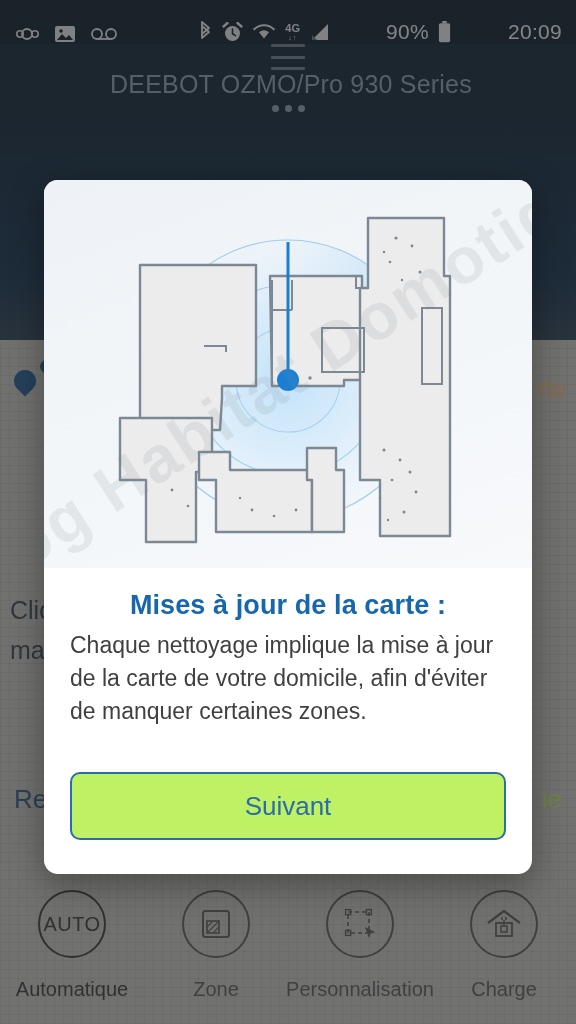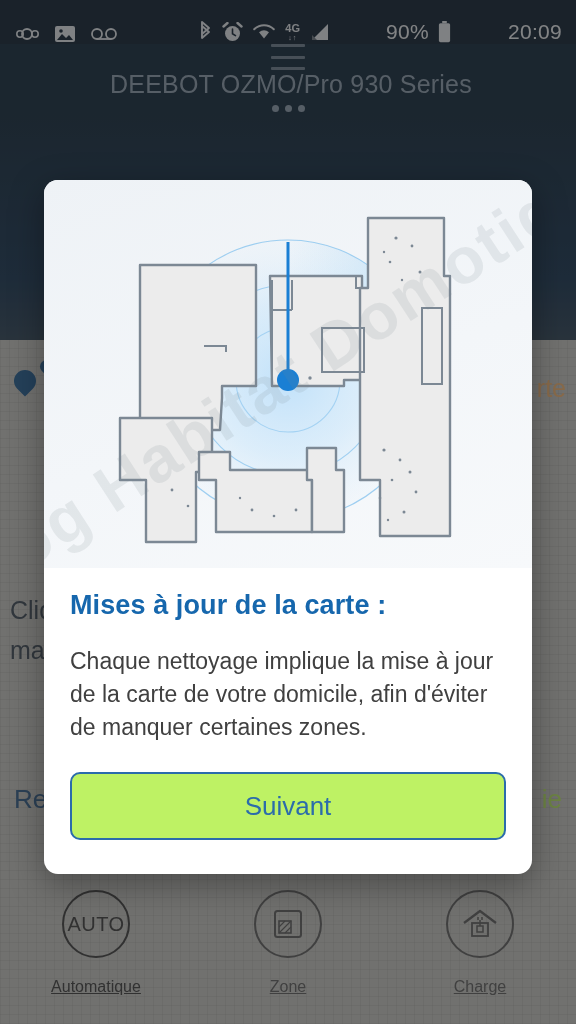--- a/index.html
+++ b/index.html
@@ -105,21 +105,21 @@
     padding-top: 12px;
   }
   .tool { width: 144px; display: flex; flex-direction: column; align-items: center; gap: 20px; }
   .tool-circle {
     width: 68px; height: 68px; border-radius: 50%;
     border: 2px solid #3c3c3c;
     display: flex; align-items: center; justify-content: center;
     color: #3c3c3c;
   }
   .tool-circle.dim { border-color: #5d5d5d; color: #5d5d5d; }
-  .tool-label { font-size: 16px; color: #3c3c3c; text-decoration: underline; }
+  .tool-label { font-size: 20px; color: #3c3c3c; }
   .tool-label.dim { color: #5d5d5d; }
   .auto-text { font-size: 20px; letter-spacing: .5px; }
 
   
   .scrim {
     position: absolute; inset: 0;
     background: rgba(40,40,40,.55);
   }
 
   
@@ -142,21 +142,21 @@
     position: absolute; inset: 0;
     display: flex; align-items: center; justify-content: center;
     font-size: 52px; font-weight: bold; color: rgba(120,132,145,.14);
     transform: rotate(-33deg) scale(1.25);
     letter-spacing: 2px; white-space: nowrap;
     pointer-events: none;
   }
   .modal-body { padding: 22px 26px 0 26px; flex: 1; }
   .modal-title {
     font-size: 27px; font-weight: bold; color: #1667ad;
-    letter-spacing: .1px; margin-bottom: 24px;
+    letter-spacing: .1px; margin-bottom: 8px; text-align: center;
   }
   .modal-text {
     font-size: 23px; line-height: 33px; color: #404040;
   }
   .modal-footer { padding: 14px 26px 34px 26px; }
   .next-btn {
     width: 100%; height: 68px;
     border: 2px solid #2b6cab; border-radius: 10px;
     background: #bef264; color: #2b6cab;
     font-size: 26px; font-family: "Liberation Sans", sans-serif;
@@ -272,20 +272,32 @@
       </div>
       <div class="tool">
         <div class="tool-circle dim">
           <svg width="34" height="34" viewBox="0 0 34 34">
               <rect x="4" y="4" width="26" height="26" rx="2.5" fill="none" stroke="currentColor" stroke-width="2"></rect>
               <rect x="8" y="14" width="12" height="12" fill="none" stroke="currentColor" stroke-width="1.6"></rect>
               <path d="M8 20l6-6M8 26l12-12M14 26l6-6" stroke="currentColor" stroke-width="1.1"></path>
             </svg>
         </div>
         <div class="tool-label dim">Zone</div>
+      </div>
+      <div class="tool">
+        <div class="tool-circle dim">
+          <svg width="34" height="34" viewBox="0 0 34 34">
+              <rect x="5" y="5" width="21" height="21" fill="none" stroke="currentColor" stroke-width="1.6" stroke-dasharray="4 3"></rect>
+              <rect x="2.6" y="2.6" width="5" height="5" fill="none" stroke="currentColor" stroke-width="1.4"></rect>
+              <rect x="23.4" y="2.6" width="5" height="5" fill="none" stroke="currentColor" stroke-width="1.4"></rect>
+              <rect x="2.6" y="23.4" width="5" height="5" fill="none" stroke="currentColor" stroke-width="1.4"></rect>
+              <path d="M22 20l10 5-4.3 1.4L26 31z" fill="currentColor"></path>
+            </svg>
+        </div>
+        <div class="tool-label dim">Personnalisation</div>
       </div>
       <div class="tool">
         <div class="tool-circle dim">
           <svg width="36" height="34" viewBox="0 0 36 34">
               <path d="M2 16L18 4l16 12" fill="none" stroke="currentColor" stroke-width="2.2" stroke-linejoin="round"></path>
               <rect x="10" y="16" width="16" height="13" fill="none" stroke="currentColor" stroke-width="1.8"></rect>
               <rect x="15" y="19" width="6" height="6" fill="none" stroke="currentColor" stroke-width="1.5"></rect>
               <path d="M18 13v6M16 10v3M20 10v3" stroke="currentColor" stroke-width="1.5"></path>
             </svg>
         </div>

